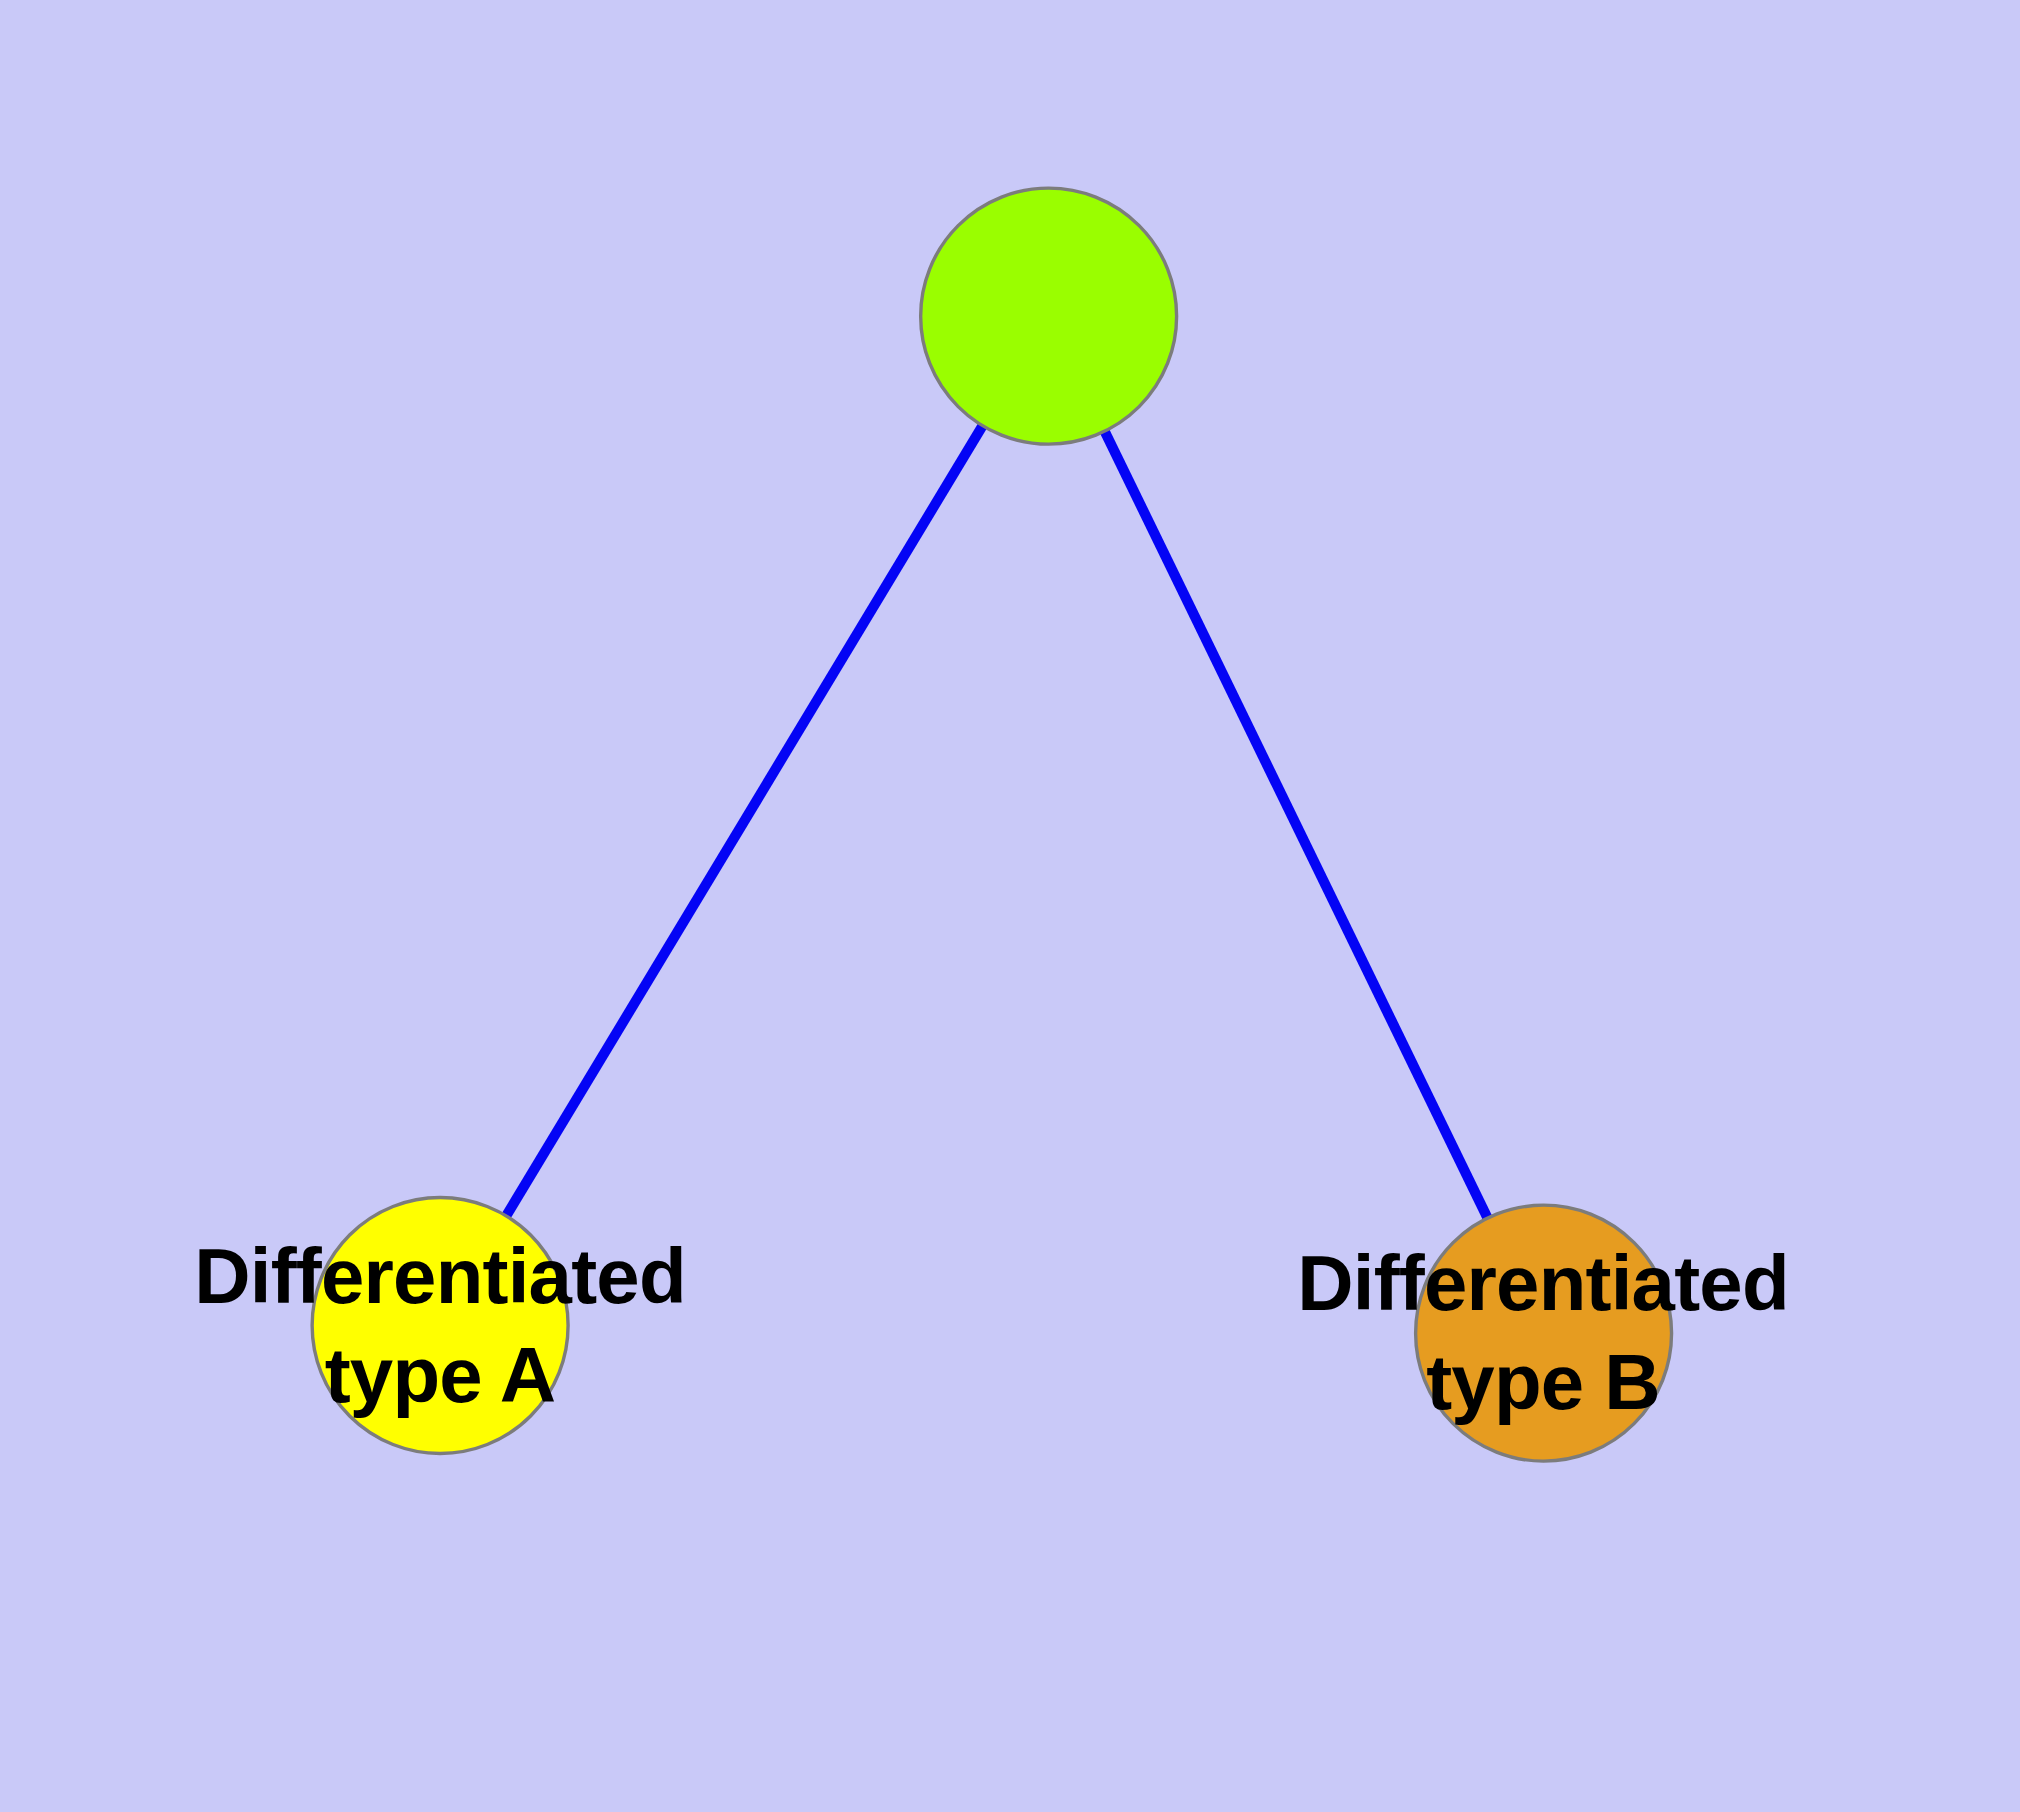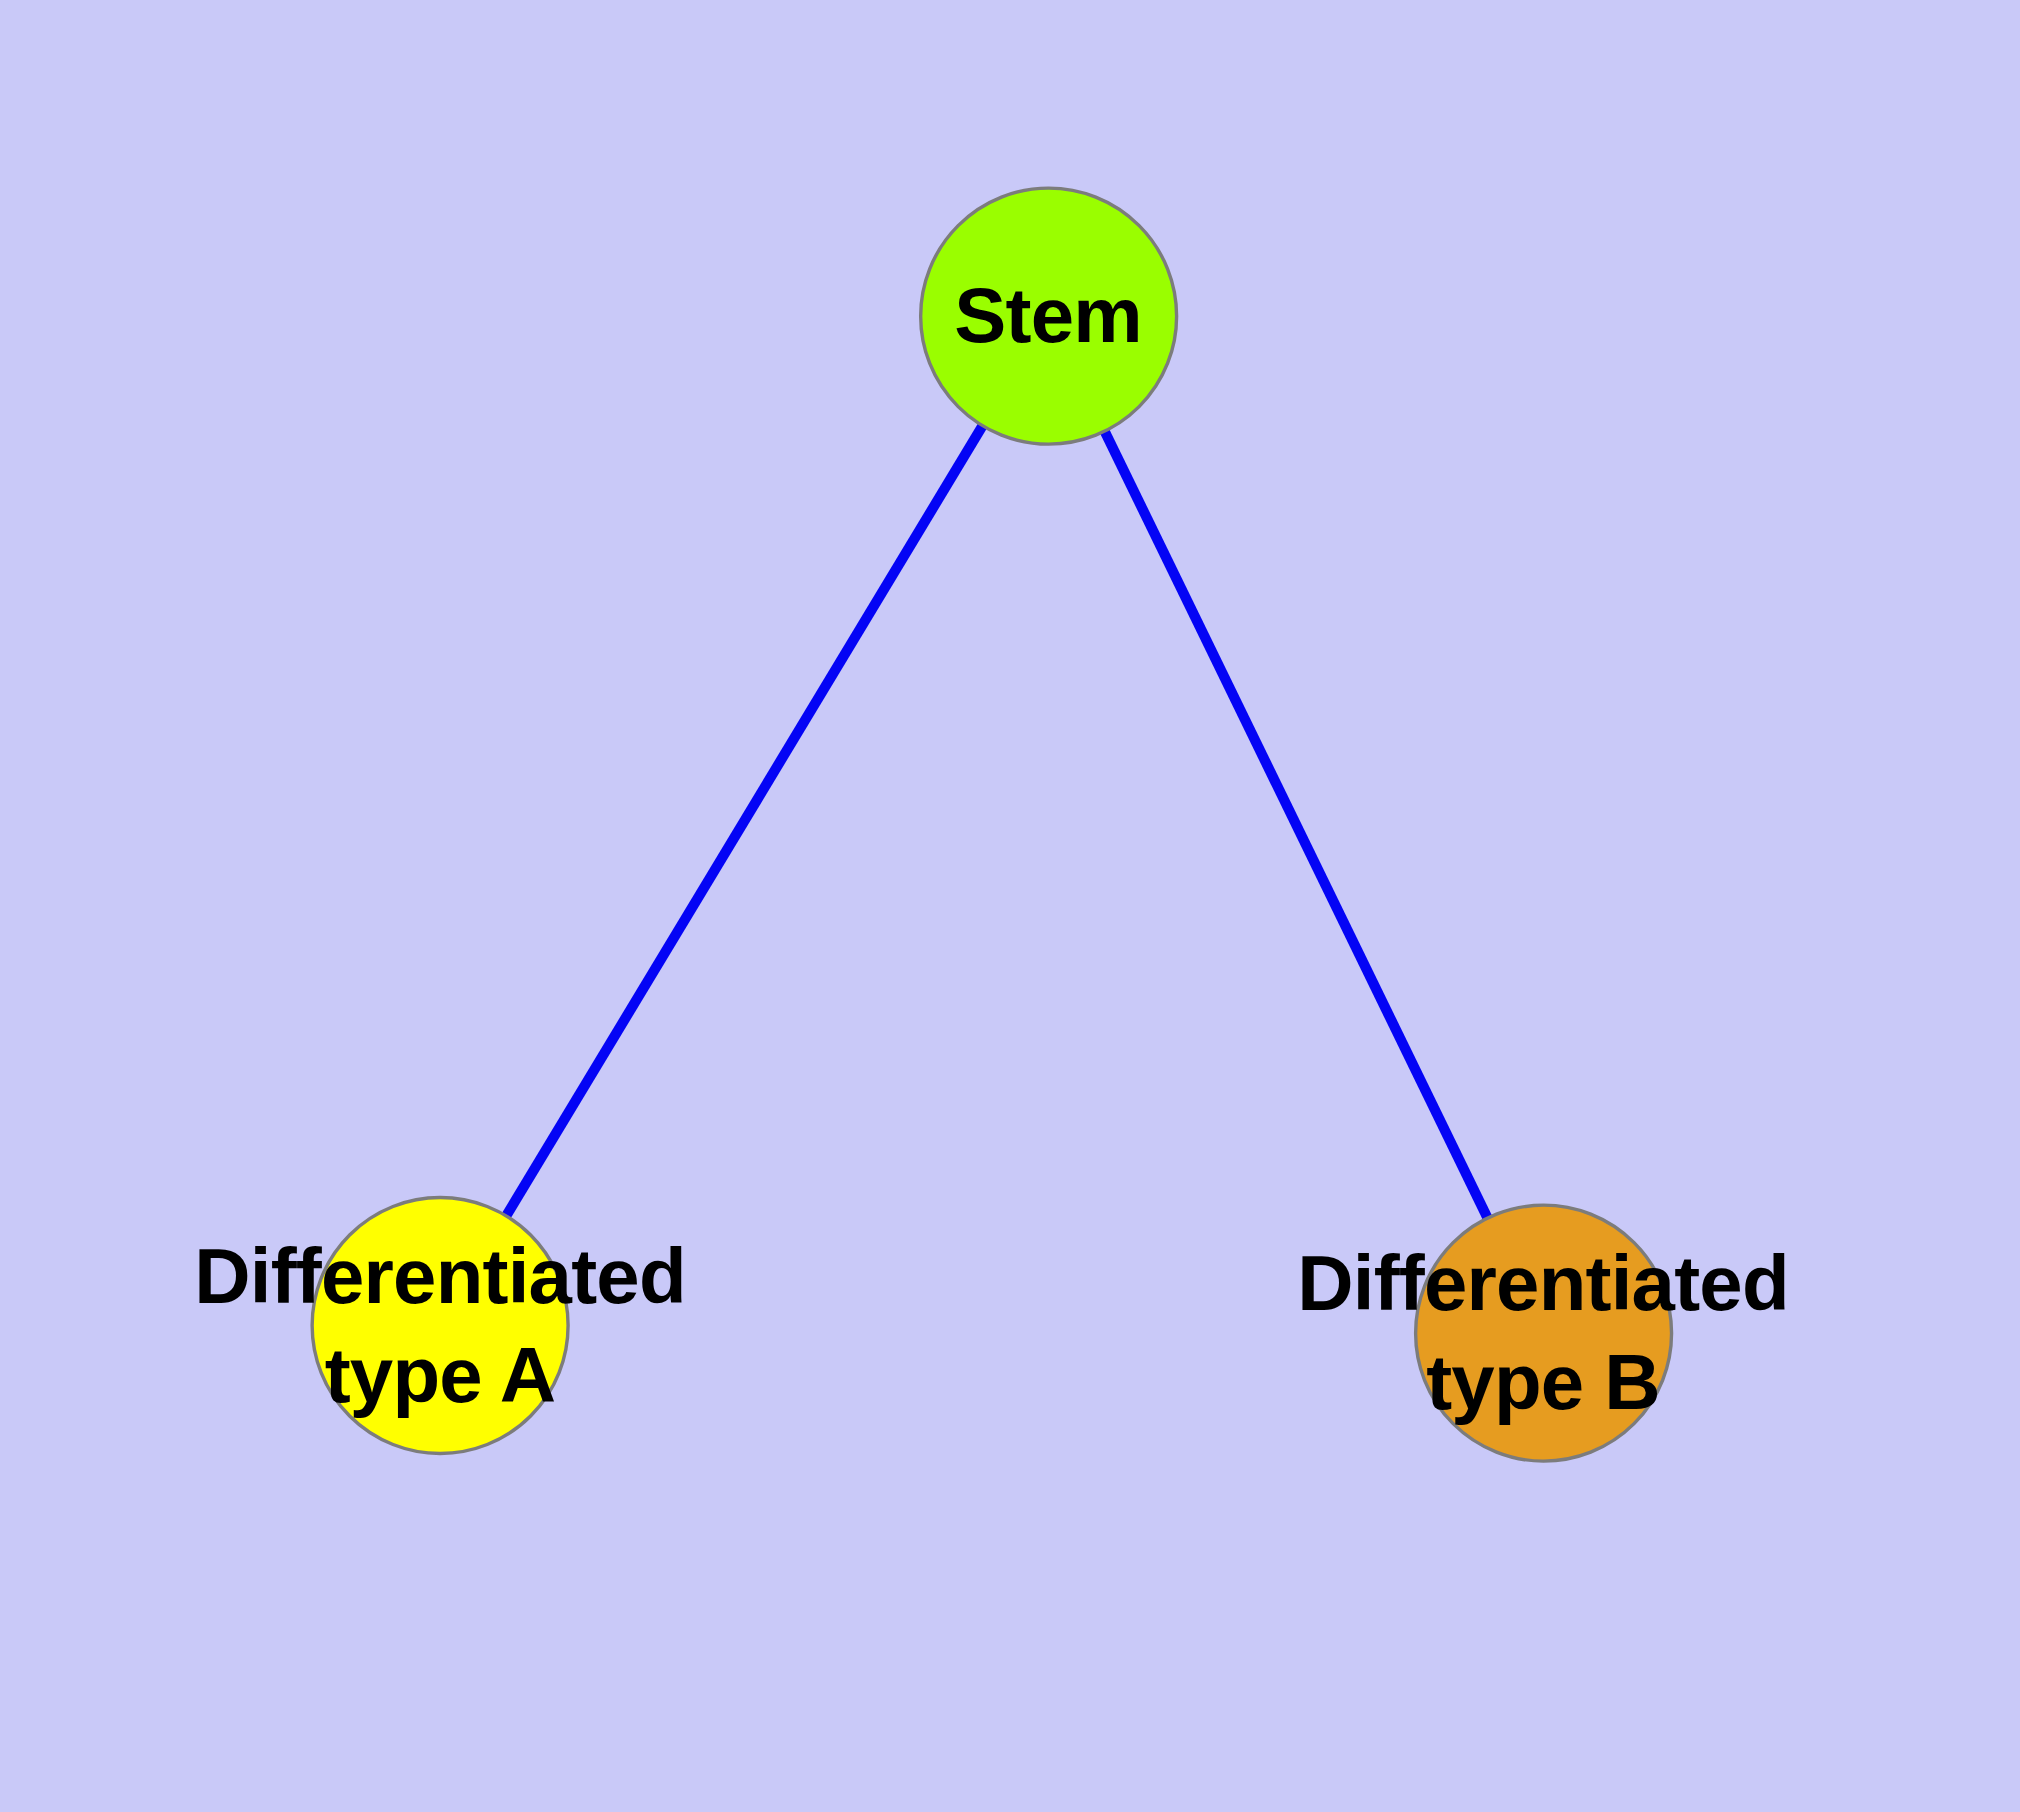--- a/index.html
+++ b/index.html
@@ -43,21 +43,20 @@
         <line x1="1237" y1="373" x2="519" y2="1564" stroke="#0404F5" stroke-width="12"></line>
         <line x1="1237" y1="373" x2="1821" y2="1573" stroke="#0404F5" stroke-width="12"></line>
       </g>
     <g id="nodes-layer">
         <circle cx="1237" cy="373" r="151" fill="#9AFE00" stroke="#7C7C7C" stroke-width="4"></circle>
         <circle cx="519" cy="1564" r="151" fill="#FFFF00" stroke="#7C7C7C" stroke-width="4"></circle>
         <circle cx="1821" cy="1573" r="151" fill="#E69C20" stroke="#7C7C7C" stroke-width="4"></circle>
       </g>
   </svg>
 
-  <div class="node-label" style="left: 1048px; top: 316px; color: rgb(0, 0, 0);">Stem</div>
 
   <div class="node-label" style="left: 440px; top: 1326px; color: rgb(0, 0, 0);">Differentiated
 type A</div>
 
   <div class="node-label" style="left: 1543px; top: 1333px; color: rgb(0, 0, 0);">Differentiated
 type B</div>
 </div>
 
 
 </body></html>

